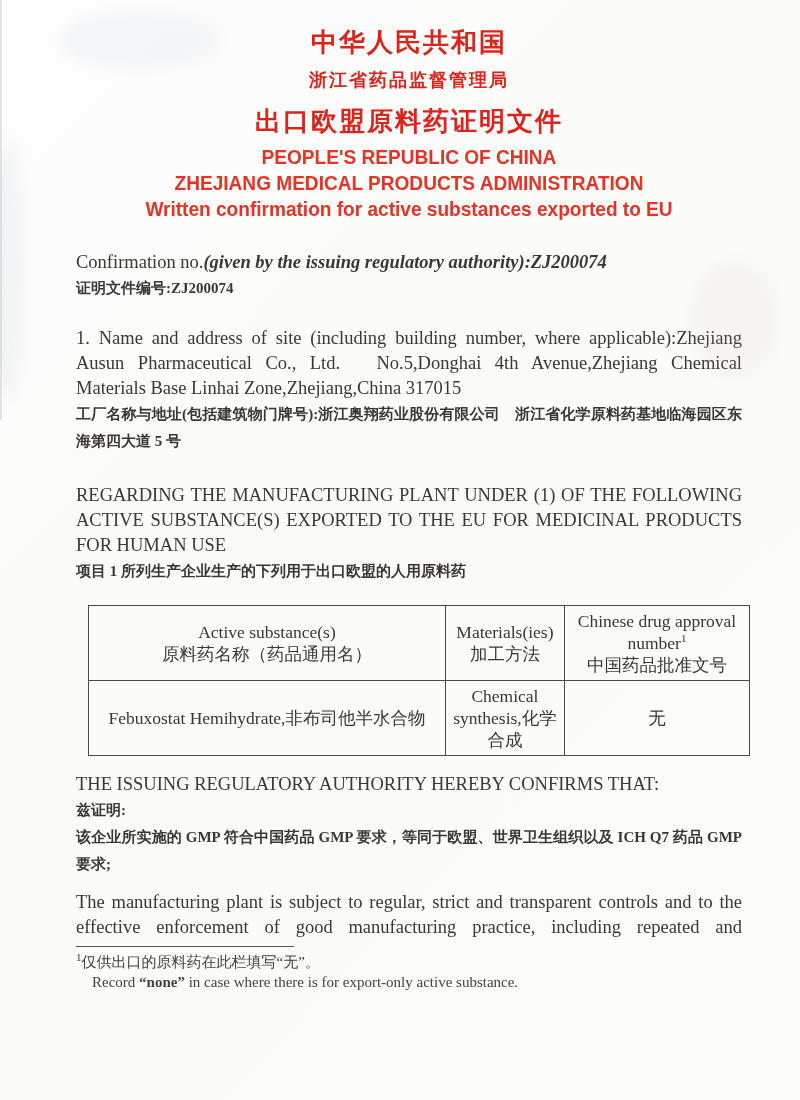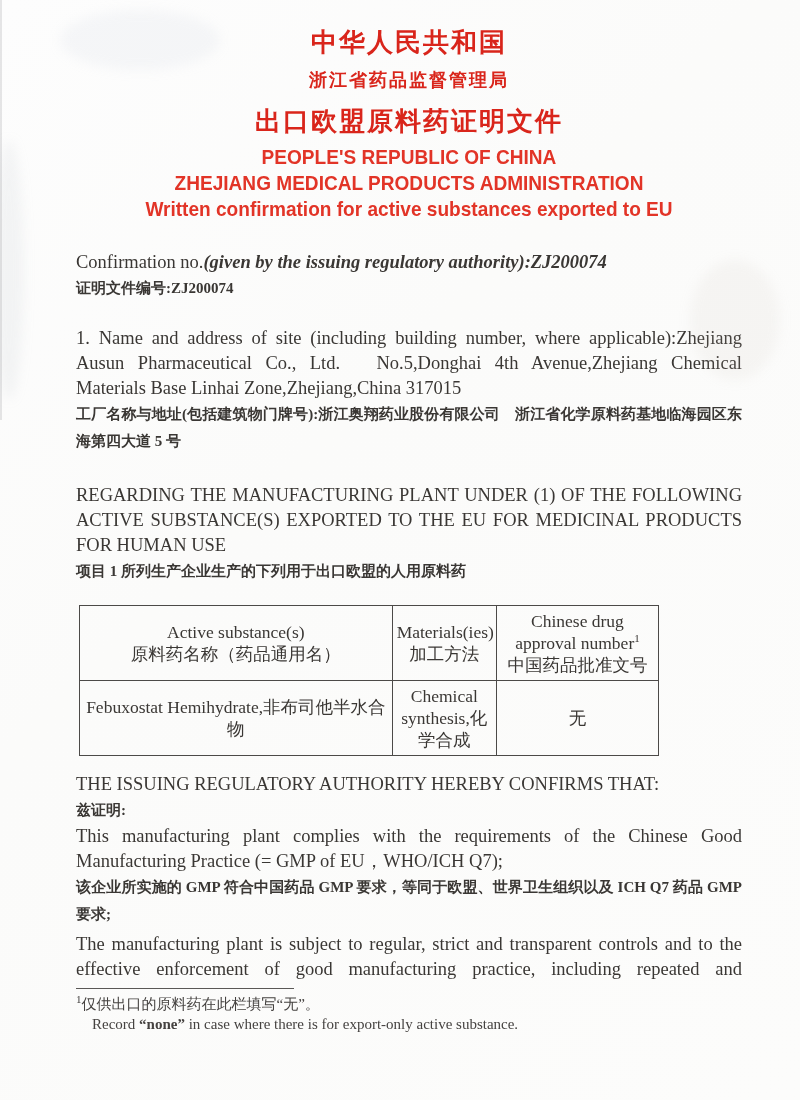--- a/index.html
+++ b/index.html
@@ -40,27 +40,27 @@
   .cn { font-size:15px; line-height:27px;font-weight:bold; }
   .just { text-align:justify; }
   .just-all { text-align:justify; text-align-last:justify; }
   .it { font-style:italic;font-weight:bold; }
 
   .blk-confirm  { margin-bottom:24px; }
   .blk-site     { margin-bottom:14px; }
   .blk-licence  { margin-bottom:16px; }
   .blk-regard   { margin-bottom:20px; }
   .blk-confirms { margin-top:16px; }
-  .blk-controls { margin-top:4px; }
+  .blk-controls { margin-top:12px; }
   .mt-hdr { margin-top:28px; }
 
   
   table.subst {
-    width:580px; border-collapse:collapse; table-layout:fixed;
-    margin-top:4px; margin-left:3px;padding-left:20px;
+    width:662px; border-collapse:collapse; table-layout:fixed;
+    margin-top:4px; margin-left:12px;padding-left:20px;
   }
   table.subst th, table.subst td {
     border:1.4px solid #4c4a48;
     font-weight:normal;
     font-size:17.5px; line-height:22px;
     padding:4px 4px;
     vertical-align:middle;
     text-align:center;
   }
   col.c1 { width:54%; } col.c2 { width:18%; } col.c3 { width:28%; }
@@ -137,21 +137,20 @@
         <td class="cell-substance">Febuxostat Hemihydrate,非布司他半水合物</td>
         <td class="cell-activity">Chemical synthesis,化学合成</td>
         <td>无</td>
       </tr>
     </tbody>
   </table>
 
   <div class="blk blk-confirms">
     <p class="en">THE ISSUING REGULATORY AUTHORITY HEREBY CONFIRMS THAT:</p>
     <p class="cn">兹证明:</p>
-    <p class="en just">This manufacturing plant complies with the requirements of the Chinese Good Manufacturing Practice (= GMP of EU，WHO/ICH Q7);</p>
     <p class="cn just">该企业所实施的 GMP 符合中国药品 GMP 要求，等同于欧盟、世界卫生组织以及 ICH Q7 药品 GMP 要求;</p>
   </div>
 
   <div class="blk blk-controls">
     <p class="en just-all">The manufacturing plant is subject to regular, strict and transparent controls and to the effective enforcement of good manufacturing practice, including repeated and</p>
   </div>
 
   <div class="footnote">
     <hr class="fn-rule">
     <p class="fn-cn"><sup>1</sup><span>仅供出口的原料药在此栏填写“无”。</span></p>

